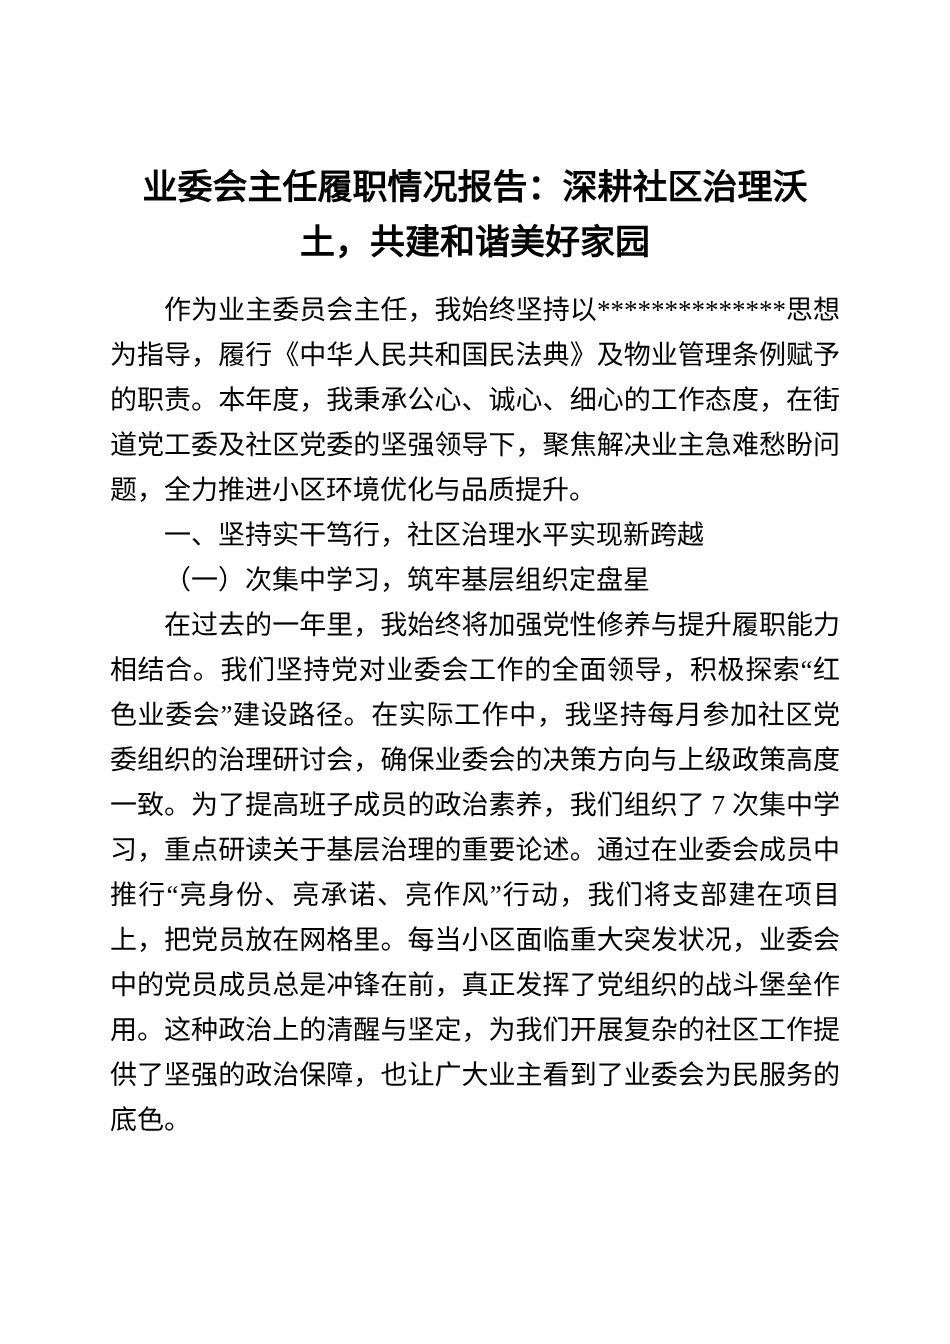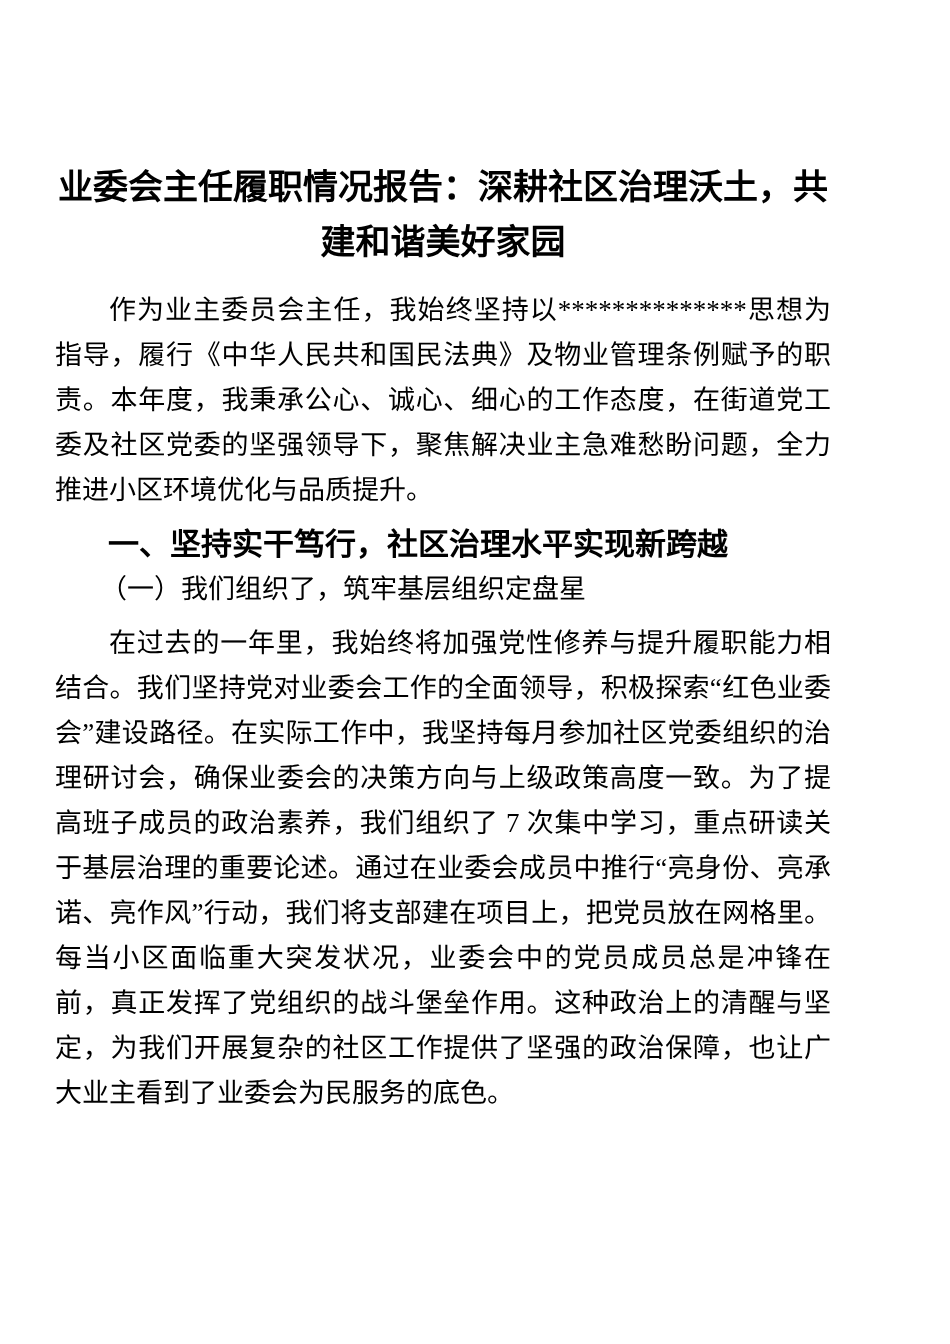--- a/index.html
+++ b/index.html
@@ -6,47 +6,47 @@
     margin: 0;
     padding: 0;
     background: #ffffff;
   }
   .page {
     position: relative;
     width: 950px;
     height: 1344px;
     background: #ffffff;
     box-sizing: border-box;
-    padding: 160px 110px 0 46px;
+    padding: 160px 110px 0 110px;
     color: #000000;
     overflow: hidden;
   }
   .doc-title {
     font-family: "Liberation Serif", "DejaVu Serif", serif;
     font-weight: 700;
     font-size: 35px;
     line-height: 55px;
     text-align: center;
     margin: 0 0 18px 0;
     letter-spacing: 0;
   }
   .body-para {
     font-family: "Liberation Serif", "DejaVu Serif", serif;
     font-weight: 400;
     font-size: 27px;
     line-height: 45px;
     text-align: justify;
     text-justify: inter-ideograph;
     text-indent: 2em;
-    margin: 9px;
+    margin: 0;
   }
   .heading1 {
     font-family: "Liberation Sans", "DejaVu Sans", sans-serif;
-    font-weight: 700;
-    font-size: 31px;
+    font-weight: 400;
+    font-size: 27px;
     line-height: 45px;
     text-indent: 2em;
     margin: 0;
   }
   .heading2 {
     font-family: "Liberation Serif", "DejaVu Serif", serif;
     font-weight: 400;
     font-size: 27px;
     line-height: 45px;
     text-indent: 2em;
@@ -56,16 +56,16 @@
 </head>
 <body>
 
 <div class="page">
   <h1 class="doc-title">业委会主任履职情况报告：深耕社区治理沃土，共建和谐美好家园</h1>
 
   <p class="body-para">作为业主委员会主任，我始终坚持以**************思想为指导，履行《中华人民共和国民法典》及物业管理条例赋予的职责。本年度，我秉承公心、诚心、细心的工作态度，在街道党工委及社区党委的坚强领导下，聚焦解决业主急难愁盼问题，全力推进小区环境优化与品质提升。</p>
 
   <h2 class="heading1">一、坚持实干笃行，社区治理水平实现新跨越</h2>
 
-  <h3 class="heading2">（一）我们组织了，筑牢基层组织定盘星</h3>
+  <h3 class="heading2">（一）次集中学习，筑牢基层组织定盘星</h3>
 
   <p class="body-para">在过去的一年里，我始终将加强党性修养与提升履职能力相结合。我们坚持党对业委会工作的全面领导，积极探索“红色业委会”建设路径。在实际工作中，我坚持每月参加社区党委组织的治理研讨会，确保业委会的决策方向与上级政策高度一致。为了提高班子成员的政治素养，我们组织了 7 次集中学习，重点研读关于基层治理的重要论述。通过在业委会成员中推行“亮身份、亮承诺、亮作风”行动，我们将支部建在项目上，把党员放在网格里。每当小区面临重大突发状况，业委会中的党员成员总是冲锋在前，真正发挥了党组织的战斗堡垒作用。这种政治上的清醒与坚定，为我们开展复杂的社区工作提供了坚强的政治保障，也让广大业主看到了业委会为民服务的底色。</p>
 </div>
 
 </body></html>

